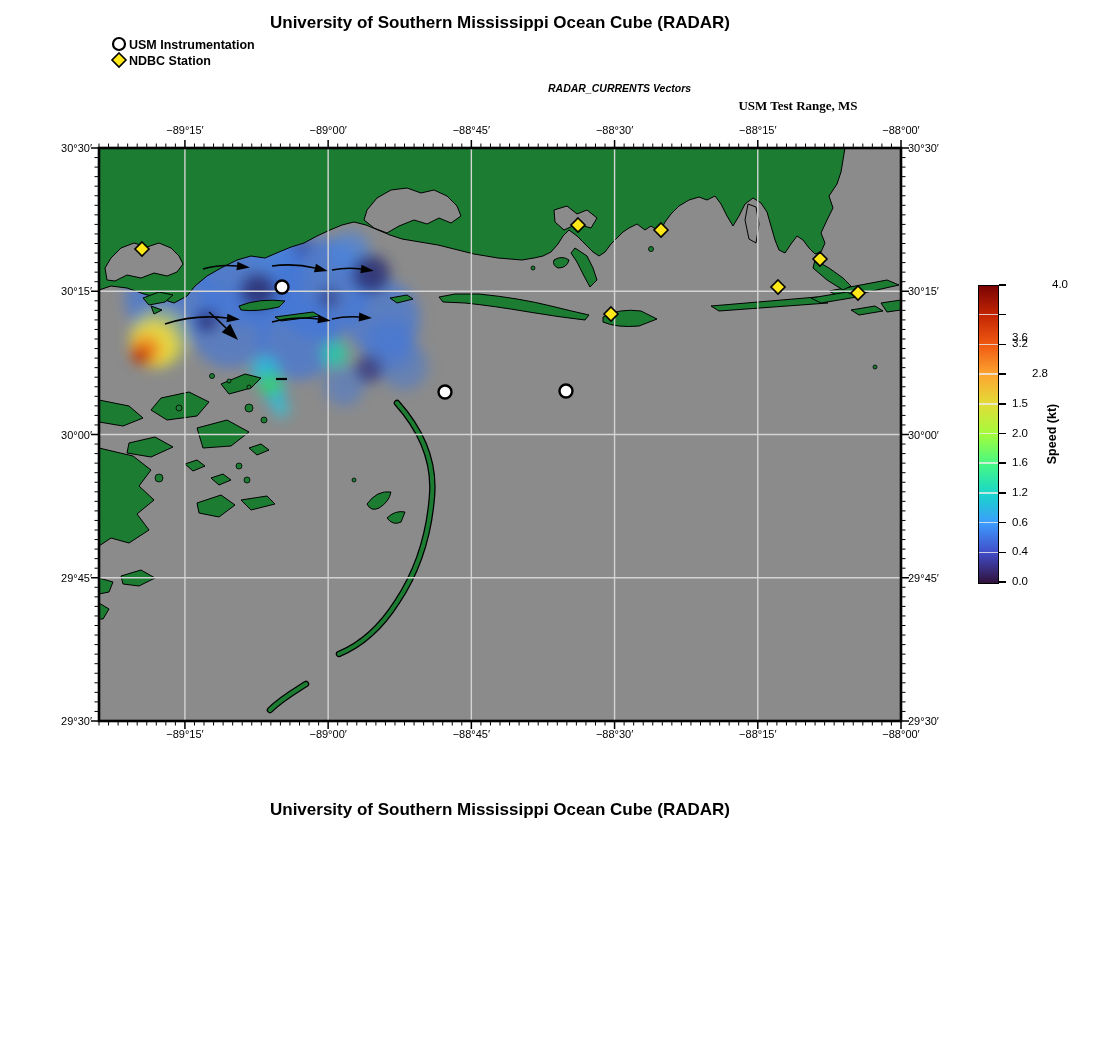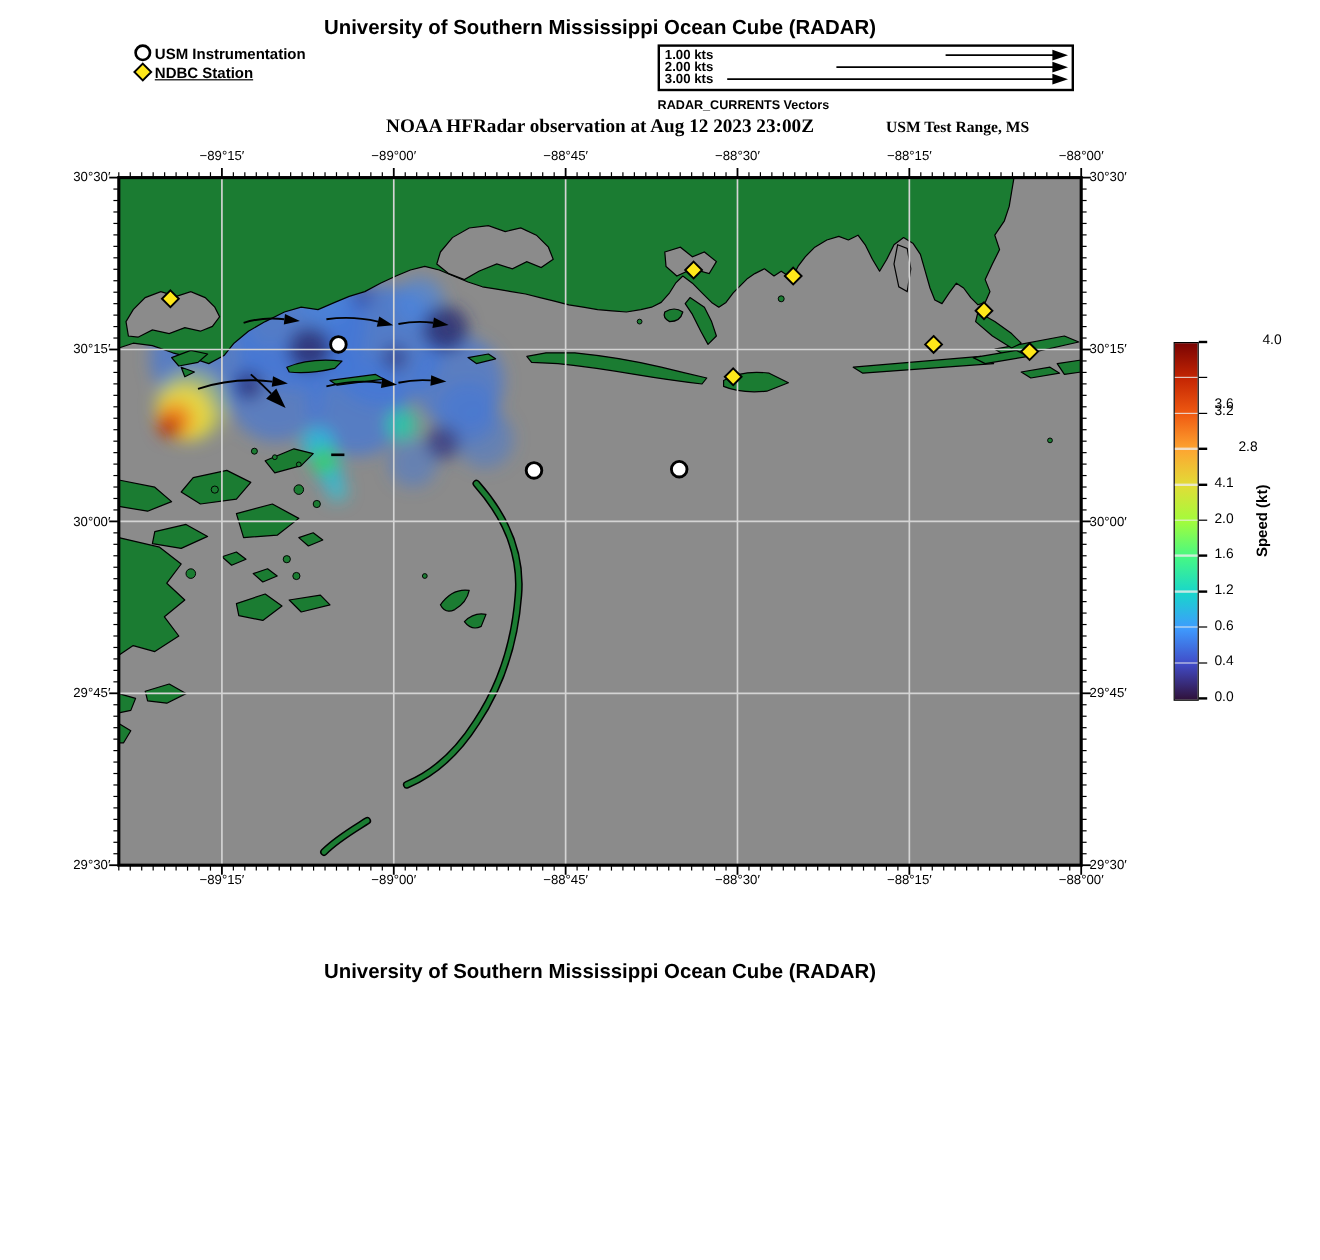--- a/index.html
+++ b/index.html
@@ -4,21 +4,21 @@
 <style>
   html,body{margin:0;padding:0;background:#ffffff;}
   #page{position:relative;width:1100px;height:1050px;background:#ffffff;overflow:hidden;
         font-family:"Liberation Sans",sans-serif;color:#000;}
   .abs{position:absolute;}
   .ttl{font-weight:bold;font-size:17px;text-align:center;letter-spacing:0px;}
   .serifb{font-family:"Liberation Serif",serif;font-weight:bold;}
   #legend .row{position:absolute;left:129px;font-size:12.5px;font-weight:bold;white-space:nowrap;}
   #vecbox{border:2.5px solid #000;background:#fff;}
   .kts{position:absolute;left:4px;font-size:11px;font-weight:bold;line-height:10px;white-space:nowrap;}
-  #veccaption{font-size:10.5px;font-weight:bold;white-space:nowrap;}
+  #veccaption{font-size:10.5px;font-weight:bold;white-space:nowrap;font-style:italic;}
   .xlab,.ylab{position:absolute;font-size:11px;white-space:nowrap;}
   .xlab{transform:translateX(-50%);}
   .ylab-l{transform:translate(-100%,-50%);}
   .ylab-r{transform:translateY(-50%);}
   #cbar-bar{border:1.5px solid #000;}
   .cbtick{position:absolute;background:#000;width:7px;height:1.5px;}
   .cbline{position:absolute;width:19px;height:1.5px;background:#ececec;opacity:.8;}
   .cblab{position:absolute;font-size:11.5px;}
   #cbar-label{font-size:12.5px;font-weight:bold;text-align:center;transform:rotate(-90deg);}
   svg{overflow:visible;}
@@ -29,39 +29,25 @@
 <div id="page">
 
   <div class="abs ttl" style="left:150px;top:13px;width:700px;">University of Southern Mississippi Ocean Cube (RADAR)</div>
 
   <div id="legend" class="abs" style="left:0;top:0;">
     <svg class="abs" style="left:108px;top:34px;" width="24" height="36">
       <circle cx="11" cy="10" r="6" fill="#ffffff" stroke="#000" stroke-width="2.2"></circle>
       <polygon points="11,19 18,26 11,33 4,26" fill="#ffe81a" stroke="#000" stroke-width="1.6"></polygon>
     </svg>
     <div class="row" style="top:38px;">USM Instrumentation</div>
-    <div class="row" style="top:54px;text-decoration:underline;">NDBC Station</div>
+    <div class="row" style="top:54px;">NDBC Station</div>
   </div>
 
-  <div id="vecbox" class="abs" style="left:548px;top:37px;width:343px;height:35px;">
-    <div class="kts" style="top:2px;">1.00 kts</div>
-    <div class="kts" style="top:12px;">2.00 kts</div>
-    <div class="kts" style="top:22px;">3.00 kts</div>
-    <svg id="vecbox-svg" class="abs" style="left:0;top:0;" width="343" height="35">
-        <line x1="238" y1="7" x2="332" y2="7" stroke="#000" stroke-width="1.5"></line>
-        <polygon points="340,7 327,2.5 327,11.5" fill="#000"></polygon>
-        <line x1="147" y1="17" x2="332" y2="17" stroke="#000" stroke-width="1.5"></line>
-        <polygon points="340,17 327,12.5 327,21.5" fill="#000"></polygon>
-        <line x1="56" y1="27" x2="332" y2="27" stroke="#000" stroke-width="1.5"></line>
-        <polygon points="340,27 327,22.5 327,31.5" fill="#000"></polygon>
-      </svg>
-  </div>
   <div id="veccaption" class="abs" style="left:548px;top:82px;">RADAR_CURRENTS Vectors</div>
 
-  <div class="abs serifb" style="left:150px;top:97px;width:700px;font-size:16px;text-align:center;">NOAA HFRadar observation at Aug 12 2023 23:00Z</div>
   <div class="abs serifb" style="left:698px;top:98px;width:200px;font-size:13px;text-align:center;">USM Test Range, MS</div>
 
   <svg id="map-svg" class="abs" style="left:99px;top:148px;" width="802" height="573" viewBox="0 0 802 573">
       <defs>
         <filter id="hblur" x="-60%" y="-60%" width="220%" height="220%">
           <feGaussianBlur stdDeviation="6.5"></feGaussianBlur>
         </filter>
       </defs>
       <rect x="0" y="0" width="802" height="573" fill="#8b8b8b"></rect>
       <g filter="url(#hblur)">
@@ -511,21 +497,21 @@
       <div class="cbline" style="left: 979px; top: 313.95px;"></div>
       <div class="cblab" style="left: 1012px; top: 307.7px; margin-top: 23px;">3.6</div>
       <div class="cbtick" style="left: 999px; top: 343.65px;"></div>
       <div class="cbline" style="left: 979px; top: 343.65px;"></div>
       <div class="cblab" style="left: 1012px; top: 337.4px;">3.2</div>
       <div class="cbtick" style="left: 999px; top: 373.35px;"></div>
       <div class="cbline" style="left: 979px; top: 373.35px;"></div>
       <div class="cblab" style="left: 1012px; top: 367.1px; margin-left: 20px;">2.8</div>
       <div class="cbtick" style="left: 999px; top: 403.05px;"></div>
       <div class="cbline" style="left: 979px; top: 403.05px;"></div>
-      <div class="cblab" style="left: 1012px; top: 396.8px;">4.1</div>
+      <div class="cblab" style="left: 1012px; top: 396.8px;">1.5</div>
       <div class="cbtick" style="left: 999px; top: 432.75px;"></div>
       <div class="cbline" style="left: 979px; top: 432.75px;"></div>
       <div class="cblab" style="left: 1012px; top: 426.5px;">2.0</div>
       <div class="cbtick" style="left: 999px; top: 462.45px;"></div>
       <div class="cbline" style="left: 979px; top: 462.45px;"></div>
       <div class="cblab" style="left: 1012px; top: 456.2px;">1.6</div>
       <div class="cbtick" style="left: 999px; top: 492.15px;"></div>
       <div class="cbline" style="left: 979px; top: 492.15px;"></div>
       <div class="cblab" style="left: 1012px; top: 485.9px;">1.2</div>
       <div class="cbtick" style="left: 999px; top: 521.85px;"></div>

